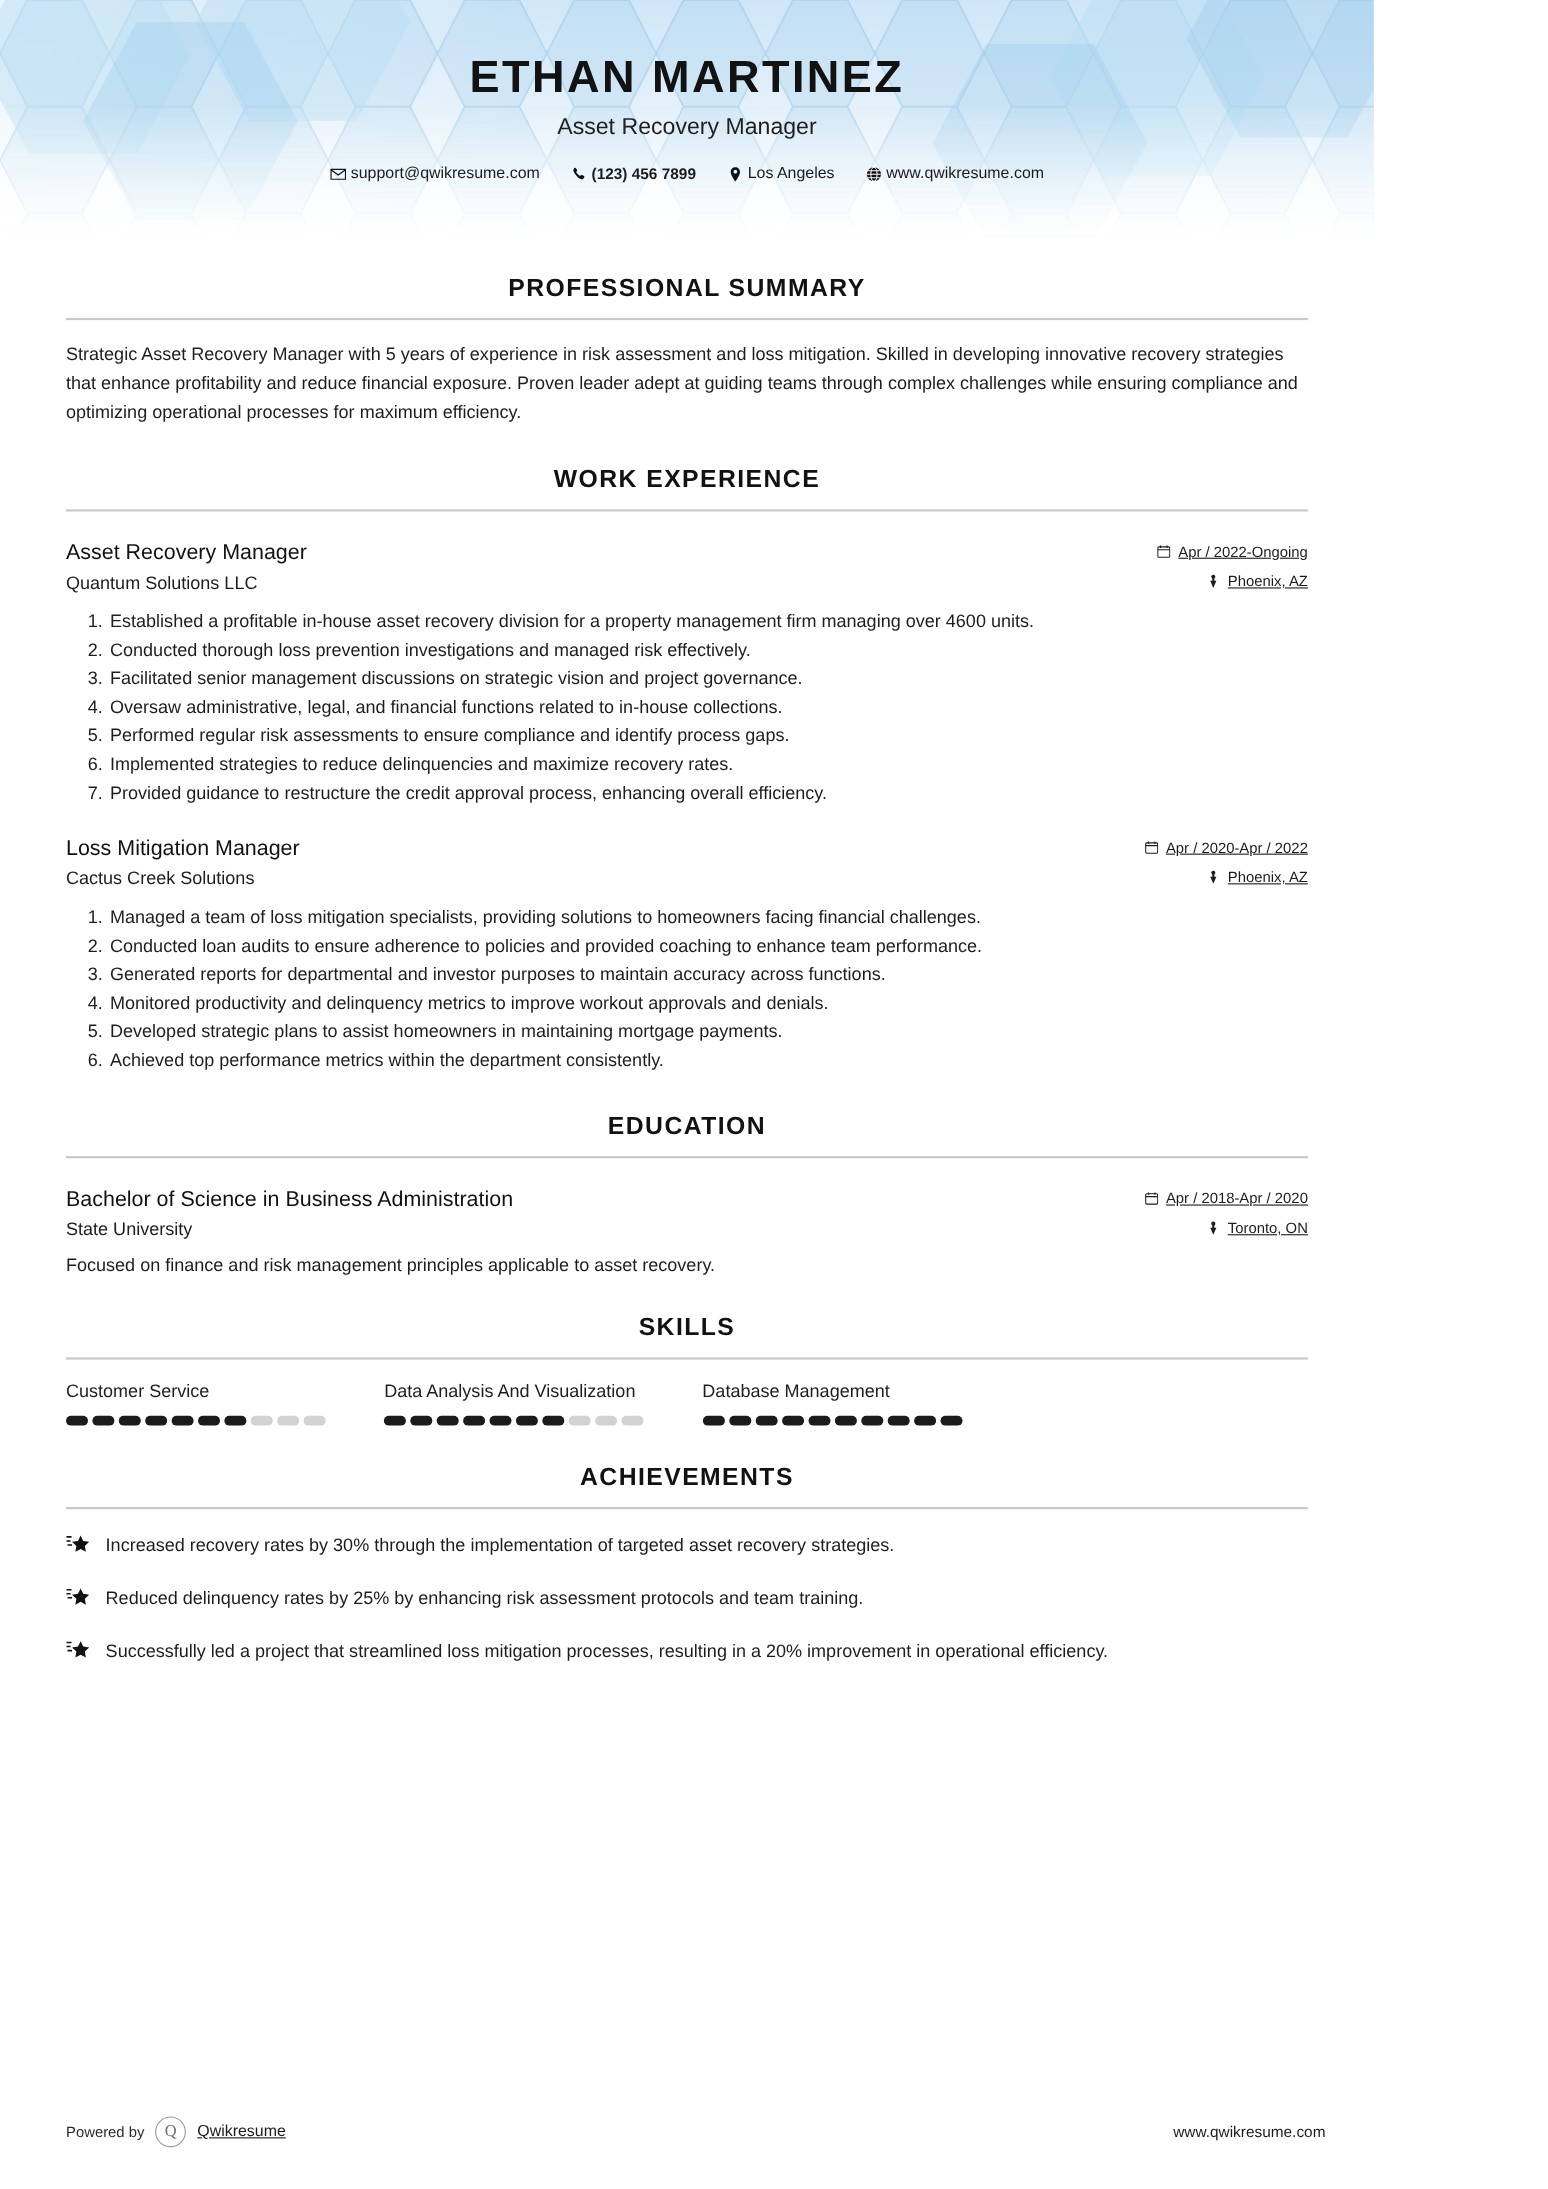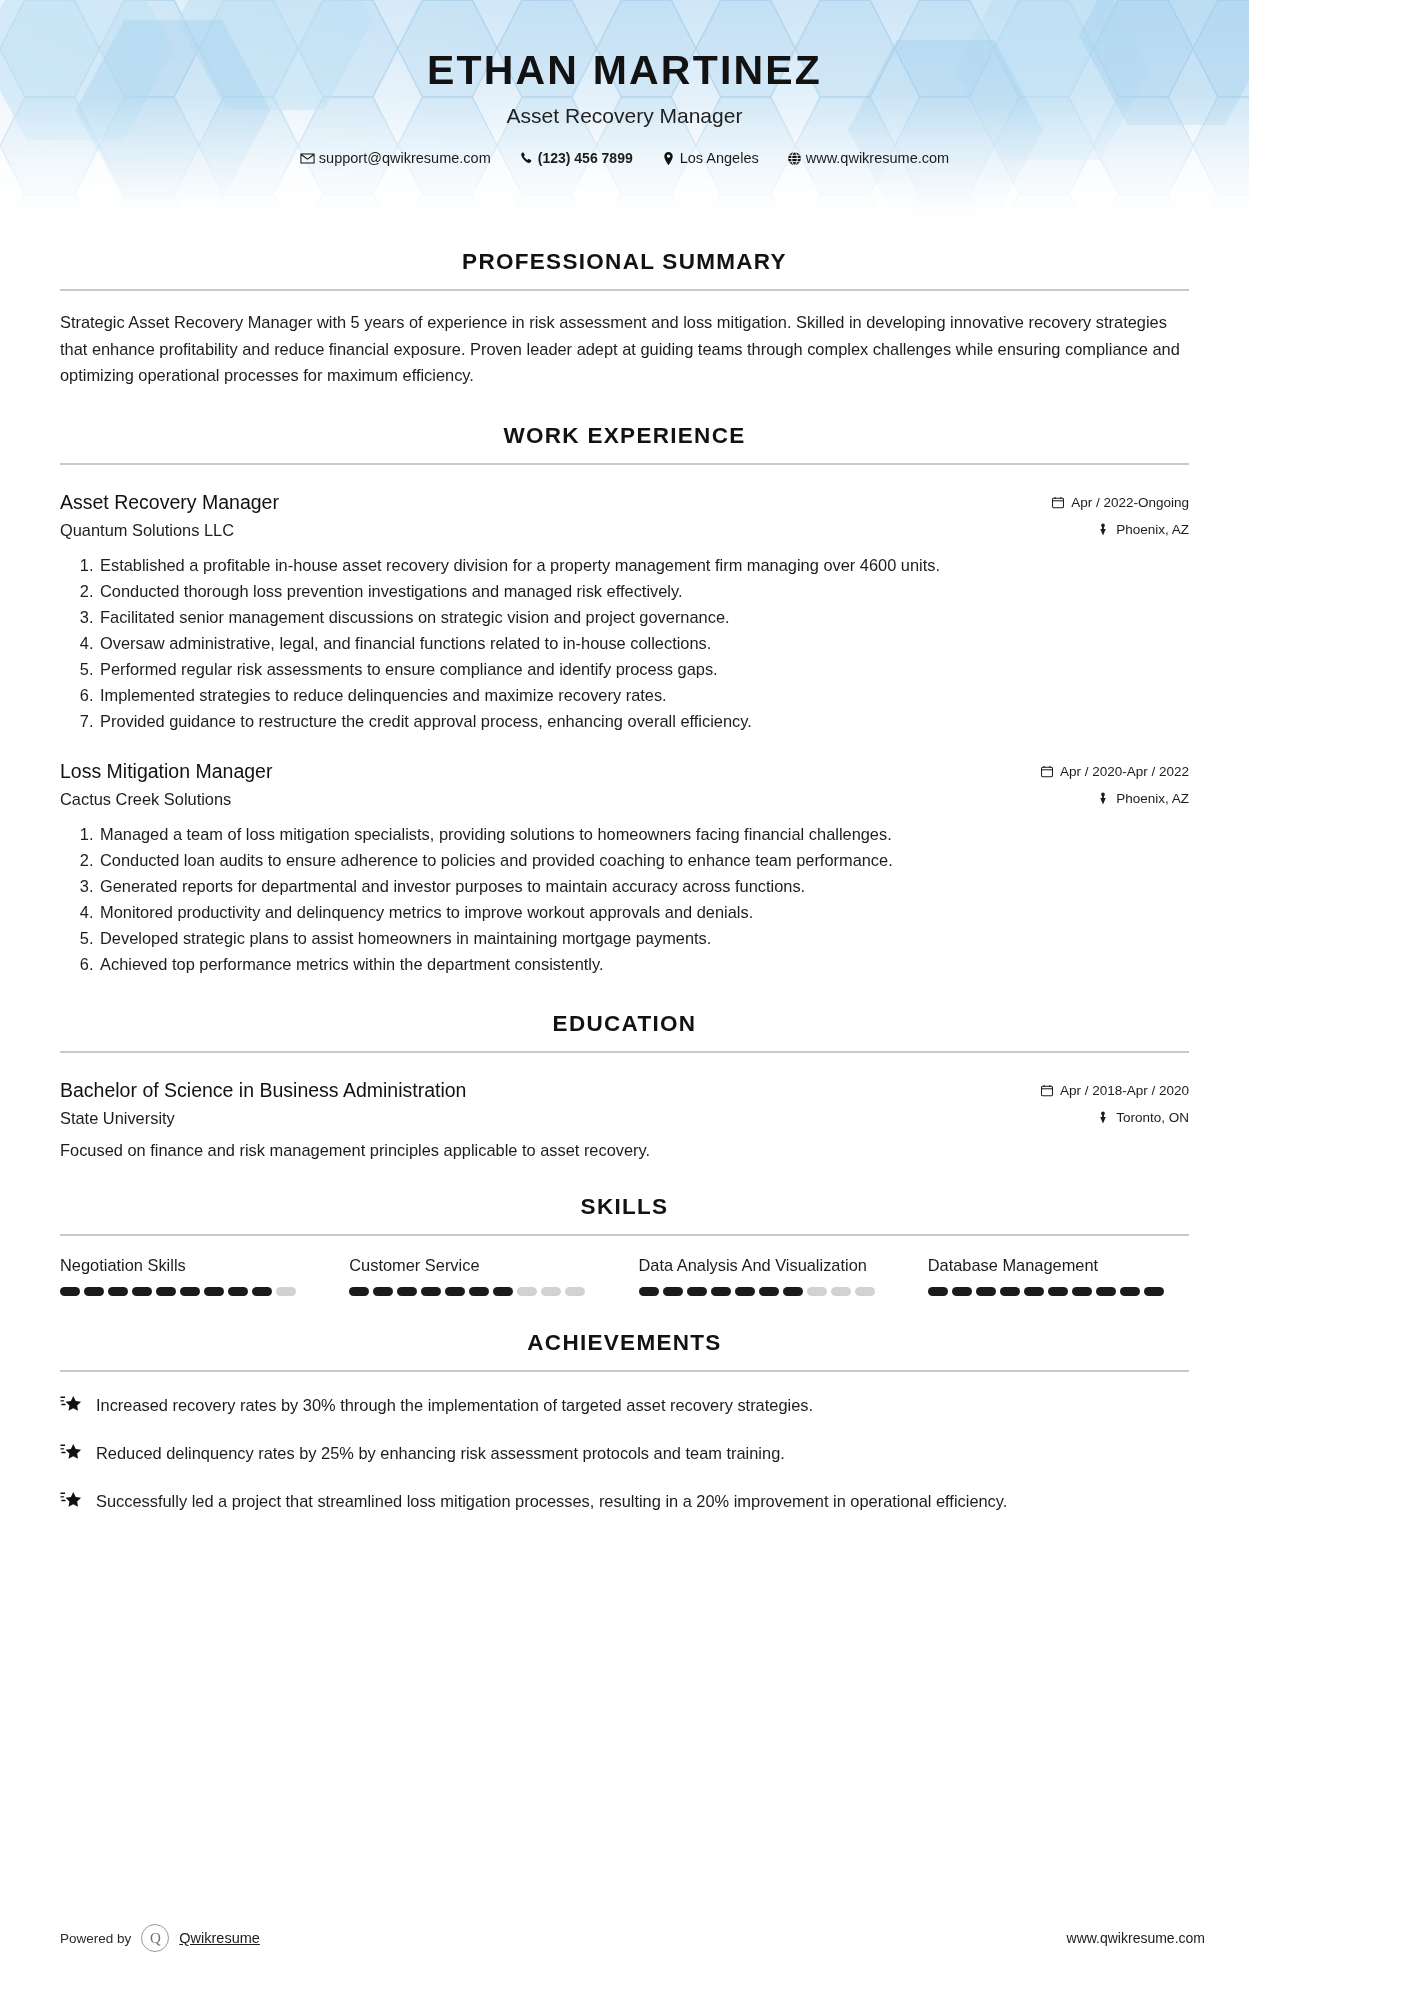--- a/index.html
+++ b/index.html
@@ -123,20 +123,21 @@
     color: #111;
     font-weight: 400;
   }
   .job-meta {
     font-size: 13.5px;
     color: #1c1c1c;
     display: flex;
     align-items: center;
     gap: 7px;
     white-space: nowrap;
+    text-decoration: underline;
   }
   .job-sub {
     display: flex;
     justify-content: space-between;
     align-items: baseline;
     margin-top: 7px;
   }
   .company {
     font-size: 16.4px;
     color: #1d1d1d;
@@ -442,35 +443,20 @@
         </div>
       </div>
       <div class="edu-desc">Focused on finance and risk management principles applicable to asset recovery.</div>
     </div>
 
     <div class="section-title">SKILLS</div>
     <div class="rule"></div>
 
     <div class="skills-grid">
       <div>
-        <div class="skill-name">Negotiation Skills</div>
-        <div class="dots">
-            <span class="dot on"></span>
-            <span class="dot on"></span>
-            <span class="dot on"></span>
-            <span class="dot on"></span>
-            <span class="dot on"></span>
-            <span class="dot on"></span>
-            <span class="dot on"></span>
-            <span class="dot on"></span>
-            <span class="dot on"></span>
-            <span class="dot"></span>
-          </div>
-      </div>
-      <div>
         <div class="skill-name">Customer Service</div>
         <div class="dots">
             <span class="dot on"></span>
             <span class="dot on"></span>
             <span class="dot on"></span>
             <span class="dot on"></span>
             <span class="dot on"></span>
             <span class="dot on"></span>
             <span class="dot on"></span>
             <span class="dot"></span>

